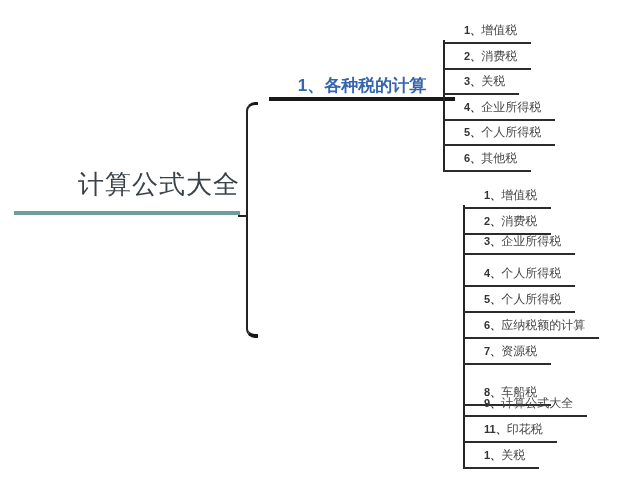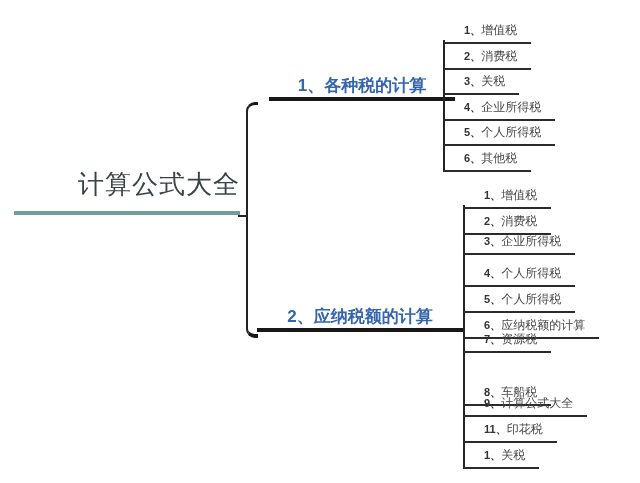--- a/index.html
+++ b/index.html
@@ -52,40 +52,39 @@
 <body>
 
 <div id="canvas">
 
   <div class="root-node">计算公式大全</div>
   <div class="root-stub"></div>
 
   <div class="main-spine"></div>
 
   <div class="branch-node branch-1">1、各种税的计算</div>
-  <div class="branch-node branch-2">2、应纳税额的计算</div>
 
   <div class="child-spine spine-b1"></div>
   <div class="col-b1">
     <div class="leaf" style="top:19px"><span class="num">1、</span><span class="label">增值税</span></div>
     <div class="leaf" style="top:45px"><span class="num">2、</span><span class="label">消费税</span></div>
     <div class="leaf" style="top:70px"><span class="num">3、</span><span class="label">关税</span></div>
     <div class="leaf" style="top:96px"><span class="num">4、</span><span class="label">企业所得税</span></div>
     <div class="leaf" style="top:121px"><span class="num">5、</span><span class="label">个人所得税</span></div>
     <div class="leaf" style="top:147px"><span class="num">6、</span><span class="label">其他税</span></div>
   </div>
 
   <div class="child-spine spine-b2"></div>
   <div class="col-b2">
     <div class="leaf" style="top:184px"><span class="num">1、</span><span class="label">增值税</span></div>
     <div class="leaf" style="top:210px"><span class="num">2、</span><span class="label">消费税</span></div>
     <div class="leaf" style="top:230px"><span class="num">3、</span><span class="label">企业所得税</span></div>
     <div class="leaf" style="top:262px"><span class="num">4、</span><span class="label">个人所得税</span></div>
     <div class="leaf" style="top:288px"><span class="num">5、</span><span class="label">个人所得税</span></div>
     <div class="leaf" style="top:314px"><span class="num">6、</span><span class="label">应纳税额的计算</span></div>
-    <div class="leaf" style="top:328px"><span class="num">7、</span><span class="label">资源税</span></div>
+    <div class="leaf" style="top:340px"><span class="num">7、</span><span class="label">资源税</span></div>
     <div class="leaf" style="top:381px"><span class="num">8、</span><span class="label">车船税</span></div>
     <div class="leaf" style="top:392px"><span class="num">9、</span><span class="label">计算公式大全</span></div>
     <div class="leaf" style="top:418px"><span class="num">11、</span><span class="label">印花税</span></div>
     <div class="leaf" style="top:444px"><span class="num">1、</span><span class="label">关税</span></div>
   </div>
 
 </div>
 
 </body></html>

